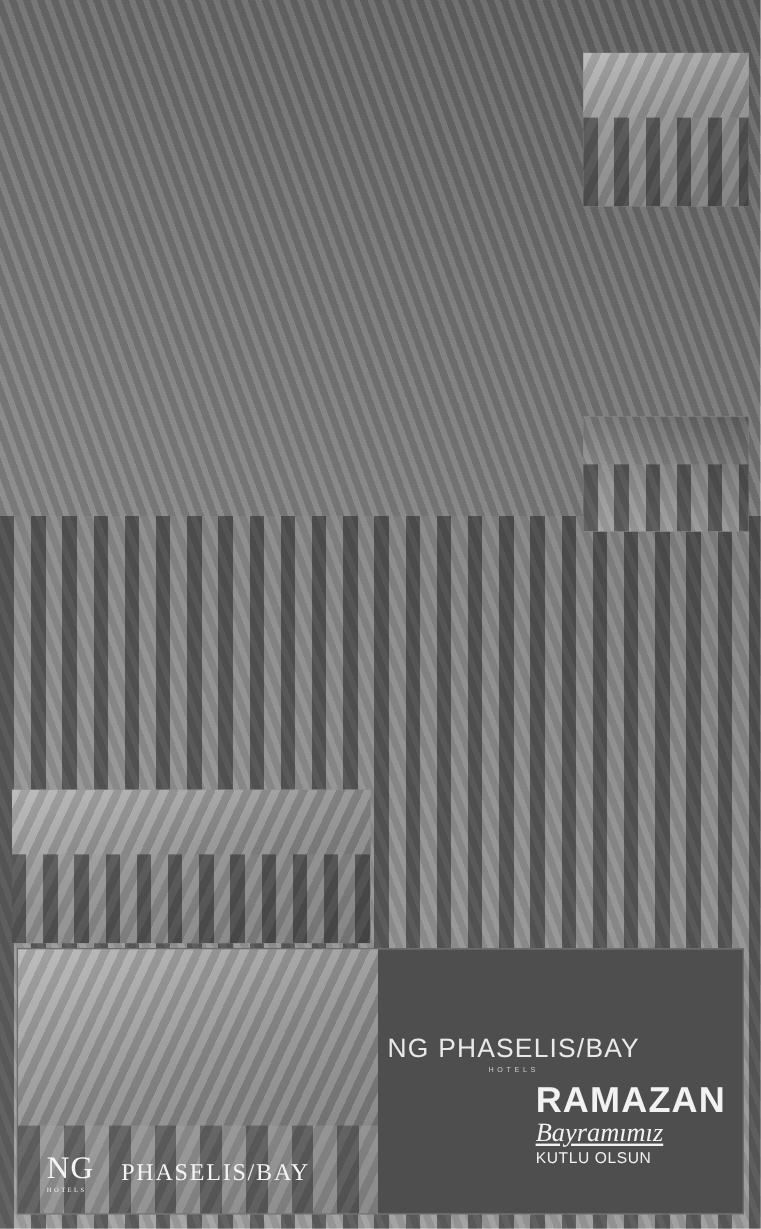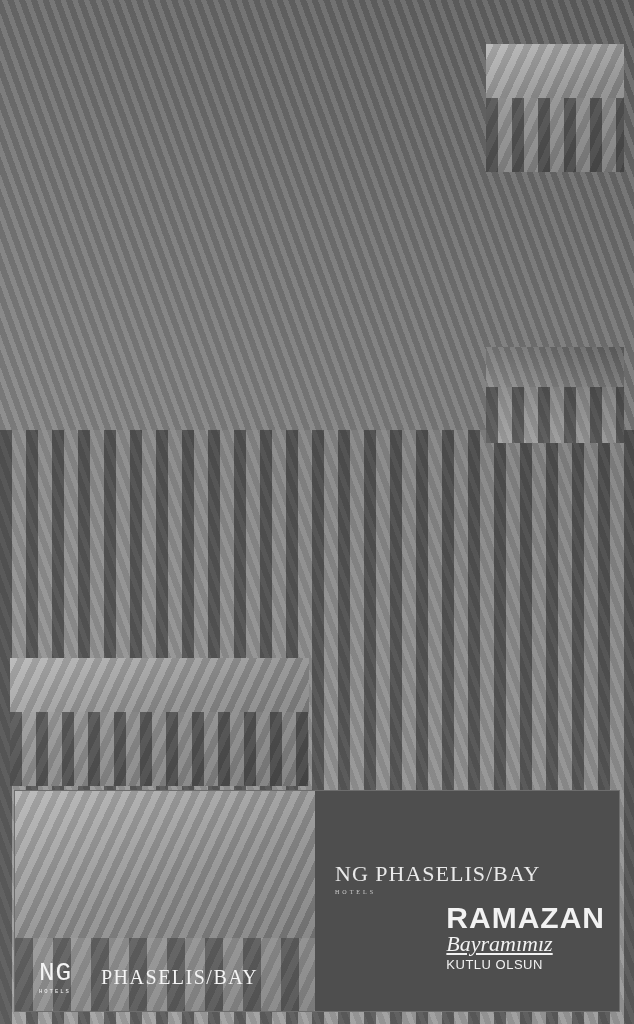--- a/index.html
+++ b/index.html
@@ -75,27 +75,27 @@
   .s2-cols { display:flex; gap:7px; flex:1; }
   .s2-col { width:150px; }
 
   
   .ad {
     position:absolute; left:14px; top:790px; width:606px; height:222px;
     background:#8a8a8a; overflow:hidden; border:1px solid #6d6d6d;
   }
   .ad-left { position:absolute; left:0; top:0; width:300px; height:222px; background:#7e7e7e; }
   .ad-right { position:absolute; left:300px; top:0; width:306px; height:222px; background:#4e4e4e; }
-  .ad-sign { position:absolute; left:320px; top:70px; color:#e9e9e9; font-family:Liberation Serif, serif; font-size:22px; letter-spacing:1px; }
+  .ad-sign { position:absolute; left:308px; top:70px; color:#e9e9e9; font-family:Liberation Sans, sans-serif; font-size:22px; letter-spacing:1px;text-align:center; }
   .ad-sign small { display:block; font-size:6px; letter-spacing:3px; margin-top:2px; color:#cfcfcf; }
   .ad-ramazan { position:absolute; right:14px; top:110px; text-align:left; color:#f2f2f2; }
   .ad-ramazan .r1 { font-family:"Liberation Sans", sans-serif; font-weight:bold; font-size:30px; letter-spacing:1px; }
   .ad-ramazan .r2 { font-family:"Liberation Serif", serif; font-style:italic; font-size:22px; margin-top:-4px;text-decoration:underline; }
   .ad-ramazan .r3 { font-family:"Liberation Sans", sans-serif; font-size:13px; letter-spacing:.5px; }
-  .ad-logo { position:absolute; left:24px; bottom:16px; color:#f4f4f4; font-family:Liberation Mono, monospace; }
+  .ad-logo { position:absolute; left:24px; bottom:16px; color:#f4f4f4; font-family:Liberation Serif, serif; }
   .ad-logo .ng { font-size:26px; letter-spacing:1px; }
   .ad-logo .ngs { font-size:5.5px; letter-spacing:2px; }
   .ad-logo-name { position:absolute; left:86px; bottom:22px; color:#f4f4f4; font-family:"Liberation Serif", serif; font-size:20px; letter-spacing:1.5px; }
 
   
   .tex { position:absolute; inset:0;
     background:
       repeating-linear-gradient(115deg, rgba(255,255,255,.10) 0 7px, rgba(0,0,0,.10) 7px 14px),
       linear-gradient(160deg, #b5b5b5 0%, #8e8e8e 45%, #6f6f6f 100%);
   }

